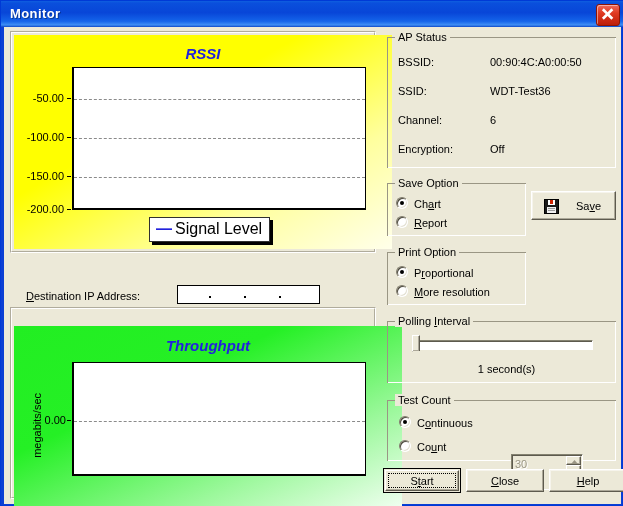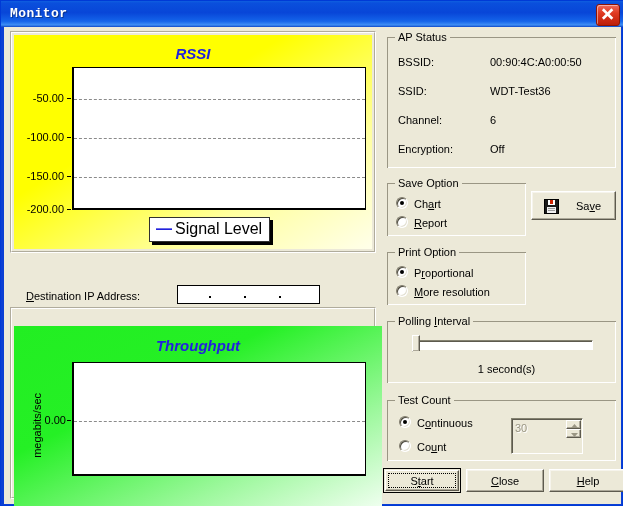--- a/index.html
+++ b/index.html
@@ -23,21 +23,21 @@
   .titlebar {
     position: absolute; left: 0; top: 0;
     width: 623px; height: 26px;
     background: linear-gradient(to bottom,
        #0f5fe0 0%, #0a4fdc 8%, #0846d8 45%, #1464ea 78%, #3e8ef5 92%, #0a46c8 100%);
     box-sizing: border-box;
   }
   .titlebar-text {
     position: absolute; left: 9px; top: 5px;
     color: #ffffff;
-    font-family: Liberation Mono, monospace;
+    font-family: Liberation Sans, sans-serif;
     font-weight: bold;
     font-size: 13px;
     letter-spacing: 0.4px;
     text-shadow: 1px 1px 0 rgba(0,0,0,0.35);
     white-space: nowrap;
   }
   .close-btn {
     position: absolute; right: 4px; top: 3px;
     width: 22px; height: 20px;
     background: linear-gradient(to bottom, #f06a5a 0%, #e03a22 40%, #bc1d08 100%);
@@ -94,21 +94,21 @@
     position: absolute; left: 8px; top: 0;
     background: #ece9d8;
     padding: 0 3px;
     font-size: 11px;
     color: #000;
     z-index: 2;
     white-space: nowrap;
   }
 
   
-  .chart-outer { position: absolute; }
+  .chart-outer { position: absolute; padding-left: 20px; }
   .chart-bg { position: absolute; left: 0; top: 0; right: 0; bottom: 0; }
   .rssi-bg { background: linear-gradient(to bottom right, #ffff00 0%, #ffff00 38%, #ffff9e 72%, #ffffea 100%); }
   .tp-bg  { background: linear-gradient(to bottom right, #22ee22 0%, #25f025 35%, #9df89d 72%, #f2fff2 100%); }
   .chart-title {
     position: absolute; left: 0; right: 0;
     text-align: center;
     color: #2222dd;
     font-weight: bold;
     font-style: italic;
     font-size: 15px;
@@ -446,21 +446,21 @@
       </div>
       <div class="lbl" style="left:30px; top:23px;">
         <span>C</span><u class="ak">o</u><span>ntinuous</span>
       </div>
 
       <div class="radio" style="left:12px; top:46px;"></div>
       <div class="lbl" style="left:30px; top:47px;">
         <span>Co</span><u class="ak">u</u><span>nt</span>
       </div>
 
-      <div class="spin-field" style="left:124px; top:24px; width:72px; height:36px;">
+      <div class="spin-field" style="left:124px; top:60px; width:72px; height:36px;">
         <div class="spin-val">30</div>
         <div class="spin-btns">
           <div class="spin-b" style="top:0;">
             <svg width="7" height="4" viewBox="0 0 7 4">
               <path d="M3.5 0 L7 4 L0 4 Z" fill="#9a9684"></path>
             </svg>
           </div>
           <div class="spin-b" style="top:9px;">
             <svg width="7" height="4" viewBox="0 0 7 4">
               <path d="M0 0 L7 0 L3.5 4 Z" fill="#9a9684"></path>

